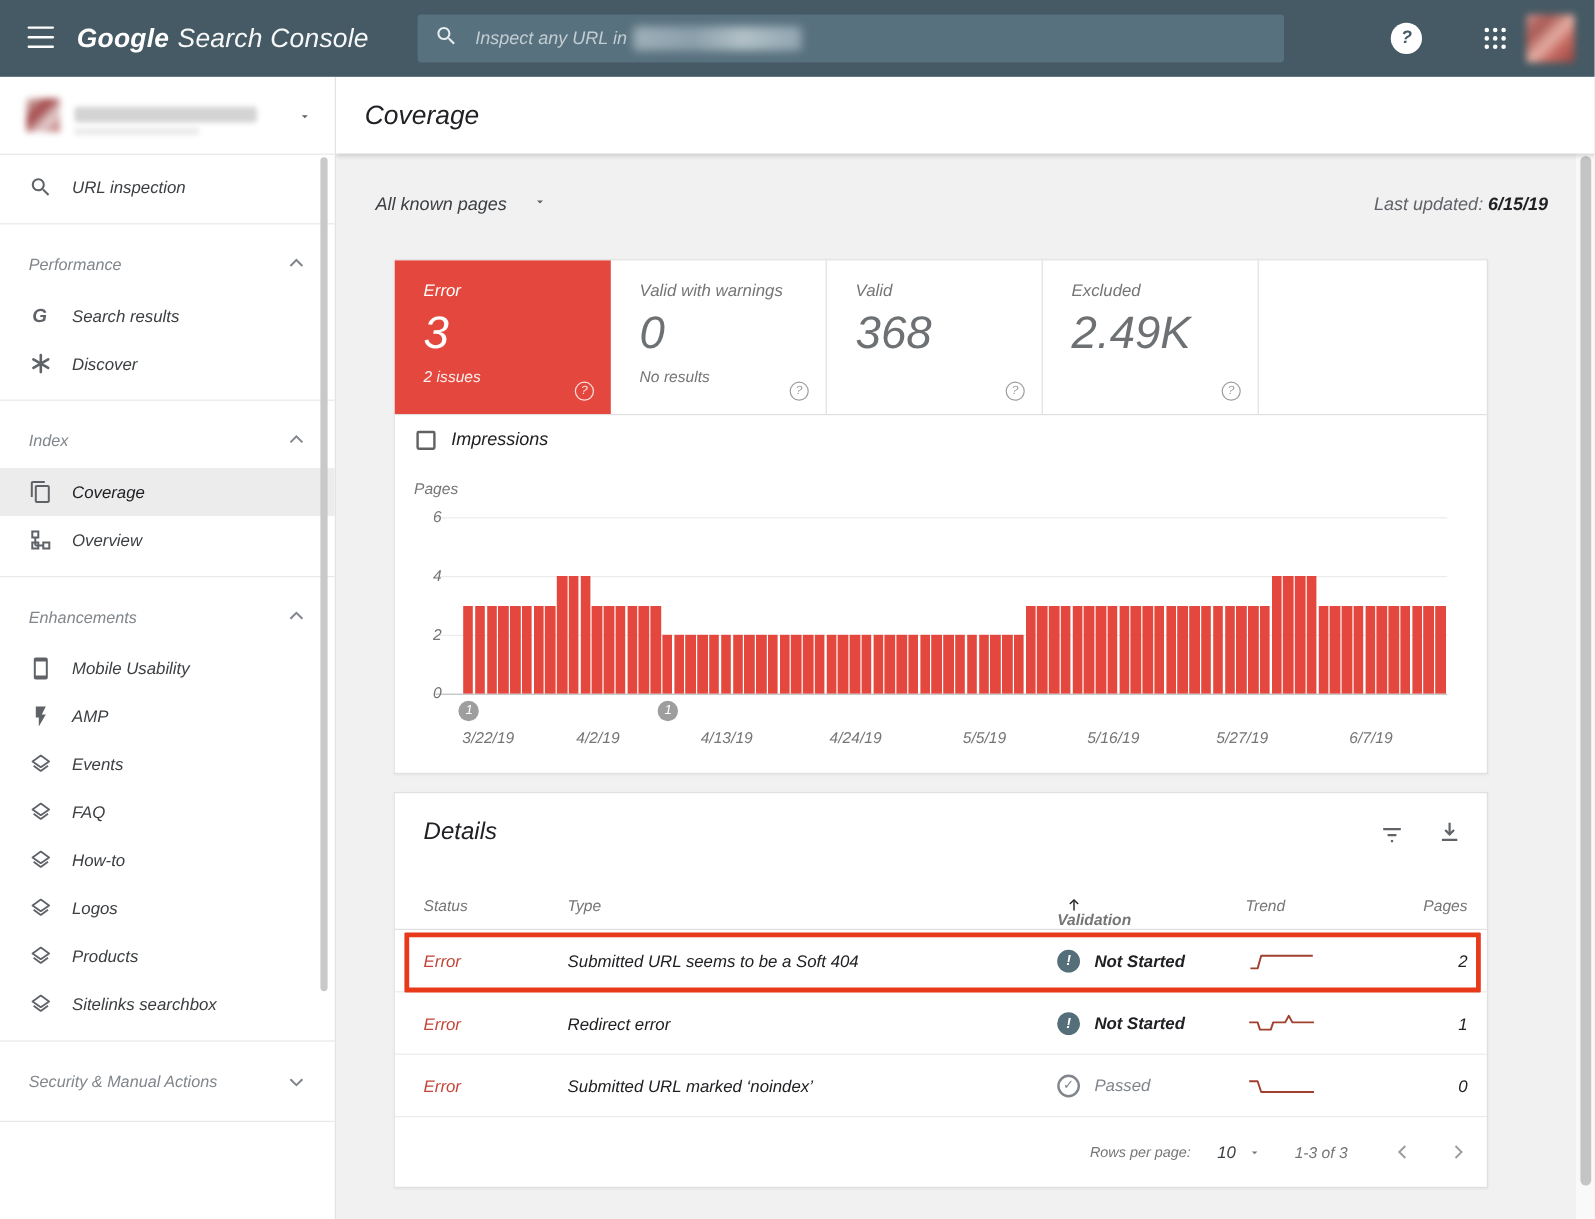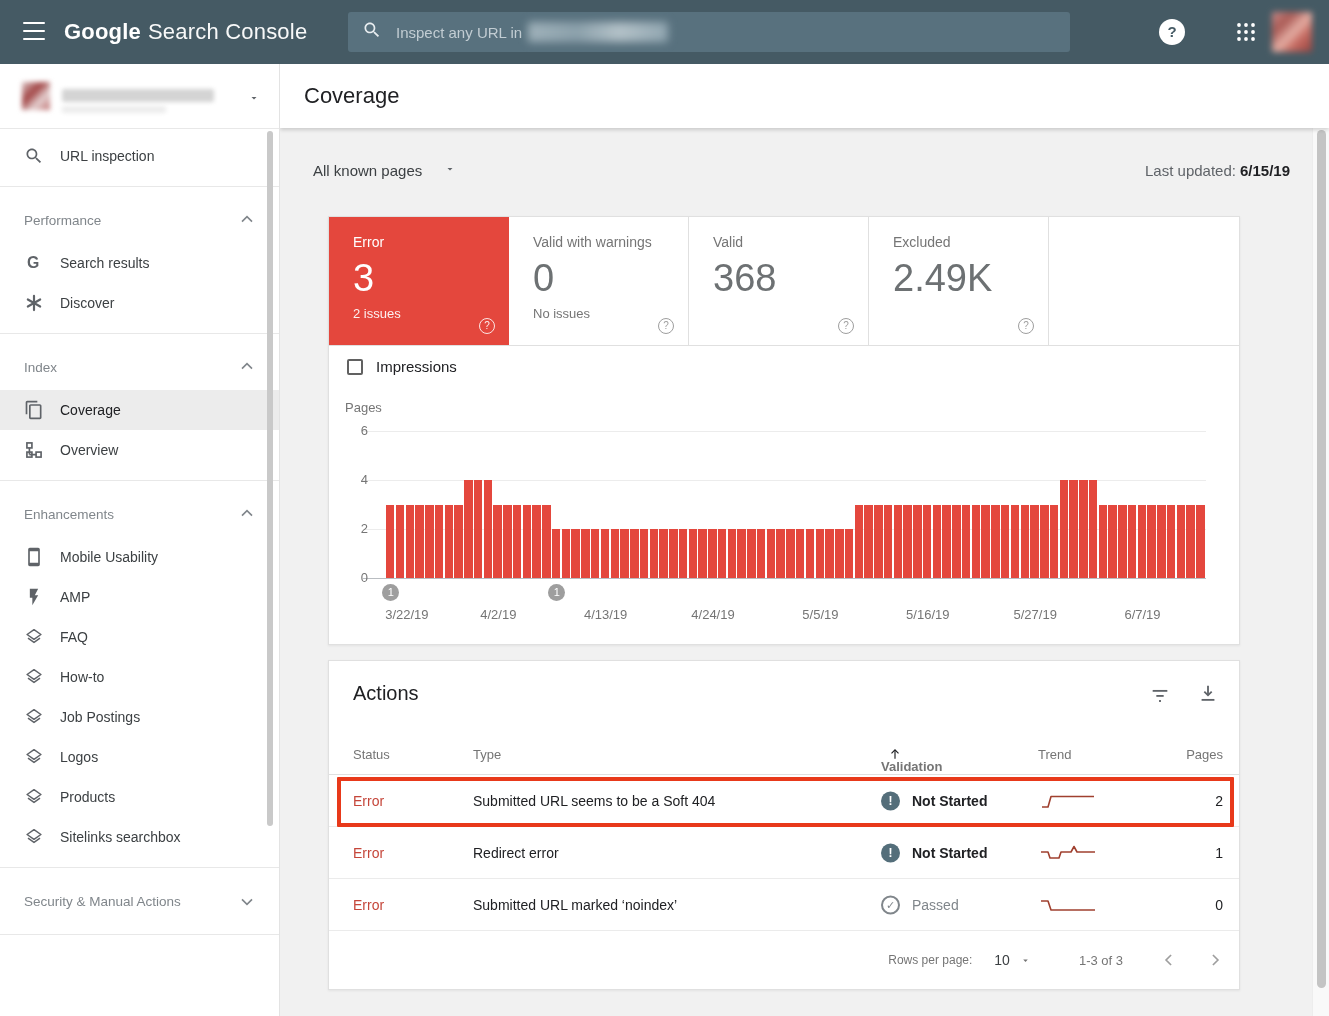--- a/index.html
+++ b/index.html
@@ -8,21 +8,21 @@
     --highlight-red:#e8391a;
     --sparkline:#a0402f;
     --error-text:#c5463a;
     --ink:#202124;
     --gray:#757575;
     --line:#e0e0e0;
   }
   *{box-sizing:border-box;}
   html,body{margin:0;padding:0;}
   body{font-family:"Liberation Sans","DejaVu Sans",sans-serif;background:#ddd;}
-  .app{position:relative;width:1329px;height:1016px;background:#f1f1f1;overflow:hidden;}
+  .app{position:relative;width:1329px;height:1016px;background:#f1f1f1;overflow:hidden;font-style:italic;}
 
   
   .topbar{position:absolute;left:0;top:0;width:1329px;height:64px;background:var(--header-bg);z-index:30;}
   .hamb{position:absolute;left:23px;top:22px;width:22px;height:18px;display:flex;flex-direction:column;justify-content:space-between;cursor:pointer;}
   .hamb span{display:block;height:2px;background:#fff;border-radius:1px;}
   .logo{position:absolute;left:64px;top:0;height:64px;line-height:64px;color:#fff;font-size:22px;white-space:nowrap;letter-spacing:.2px;}
   .logo .lg{font-weight:700;}
   .logo .lp{font-weight:300;margin-left:7px;opacity:.96;}
   .searchbox{position:absolute;left:348px;top:12px;width:722px;height:40px;background:#58717e;border-radius:3px;display:flex;align-items:center;padding:0 14px;}
   .searchbox svg{flex:0 0 auto;}
@@ -115,21 +115,21 @@
   .v-not{color:var(--ink);font-weight:700;}
   .v-pass{color:#80868b;font-weight:400;}
   .c-trend{left:709px;width:60px;height:20px;}
   .c-pages{right:16px;font-size:14px;color:var(--ink);}
   .row-highlight{position:absolute;left:8px;top:116px;width:897px;height:50px;border:4px solid var(--highlight-red);border-radius:1px;z-index:4;pointer-events:none;}
   .t-footer{position:absolute;left:0;right:0;bottom:0;height:58px;display:flex;align-items:center;justify-content:flex-end;padding-right:14px;}
   .f-lbl{font-size:12px;color:var(--gray);}
   .f-rpp{margin-left:22px;display:flex;align-items:center;cursor:pointer;}
   .f-rpp .f-val{font-size:14px;color:#3c4043;}
   .f-rpp svg{margin-left:10px;color:#757575;}
-  .f-range{margin-left:48px;font-size:13px;color:var(--gray);}
+  .f-range{margin-left:28px;font-size:13px;color:var(--gray);}
   .f-nav{margin-left:36px;color:#9e9e9e;cursor:pointer;width:20px;height:20px;}
   .f-nav.next{margin-left:26px;}
 
   .scroll-track{position:absolute;right:0;top:64px;bottom:0;width:17px;background:#f9f9f9;border-left:1px solid #ededed;}
   .main-scroll{position:absolute;right:3px;top:66px;width:9px;height:858px;background:#c4c4c4;border-radius:5px;cursor:grab;}
 </style>
 </head>
 <body>
 
 <div class="app">
@@ -247,39 +247,39 @@
             </svg></span>
           <span class="ni-label">AMP</span>
         </div>
         <div class="nav-item">
           <span class="ni-icon"><svg width="20" height="20" viewBox="0 0 24 24">
               <g fill="none" stroke="currentColor" stroke-width="1.8" stroke-linejoin="round">
                 <path d="M12 3.2 20.3 9 12 14.8 3.7 9z"></path>
                 <path d="M4.8 13.4 12 18.5l7.2-5.1"></path>
               </g>
             </svg></span>
-          <span class="ni-label">FAQ</span>
+          <span class="ni-label">Events</span>
         </div>
         <div class="nav-item">
           <span class="ni-icon"><svg width="20" height="20" viewBox="0 0 24 24">
               <g fill="none" stroke="currentColor" stroke-width="1.8" stroke-linejoin="round">
                 <path d="M12 3.2 20.3 9 12 14.8 3.7 9z"></path>
                 <path d="M4.8 13.4 12 18.5l7.2-5.1"></path>
               </g>
             </svg></span>
-          <span class="ni-label">How-to</span>
+          <span class="ni-label">FAQ</span>
         </div>
         <div class="nav-item">
           <span class="ni-icon"><svg width="20" height="20" viewBox="0 0 24 24">
               <g fill="none" stroke="currentColor" stroke-width="1.8" stroke-linejoin="round">
                 <path d="M12 3.2 20.3 9 12 14.8 3.7 9z"></path>
                 <path d="M4.8 13.4 12 18.5l7.2-5.1"></path>
               </g>
             </svg></span>
-          <span class="ni-label">Job Postings</span>
+          <span class="ni-label">How-to</span>
         </div>
         <div class="nav-item">
           <span class="ni-icon"><svg width="20" height="20" viewBox="0 0 24 24">
               <g fill="none" stroke="currentColor" stroke-width="1.8" stroke-linejoin="round">
                 <path d="M12 3.2 20.3 9 12 14.8 3.7 9z"></path>
                 <path d="M4.8 13.4 12 18.5l7.2-5.1"></path>
               </g>
             </svg></span>
           <span class="ni-label">Logos</span>
         </div>
@@ -332,21 +332,21 @@
       <div class="cards-row" id="cards">
           <div class="scard sel">
             <div class="sc-label">Error</div>
             <div class="sc-value">3</div>
             <div class="sc-sub">2 issues</div>
             <span class="sc-help">?</span>
           </div>
           <div class="scard">
             <div class="sc-label">Valid with warnings</div>
             <div class="sc-value">0</div>
-            <div class="sc-sub">No issues</div>
+            <div class="sc-sub">No results</div>
             <span class="sc-help">?</span>
           </div>
           <div class="scard">
             <div class="sc-label">Valid</div>
             <div class="sc-value">368</div>
             <div class="sc-sub"></div>
             <span class="sc-help">?</span>
           </div>
           <div class="scard">
             <div class="sc-label">Excluded</div>
@@ -463,21 +463,21 @@
             <span class="xlab" style="left: 327px;">4/24/19</span>
             <span class="xlab" style="left: 434.4px;">5/5/19</span>
             <span class="xlab" style="left: 541.8px;">5/16/19</span>
             <span class="xlab" style="left: 649.2px;">5/27/19</span>
             <span class="xlab" style="left: 756.5px;">6/7/19</span>
           </div>
       </div>
     </section>
 
     <section class="card card-details">
-      <div class="d-title">Actions</div>
+      <div class="d-title">Details</div>
       <span class="d-icon d-filter">
         <svg width="22" height="22" viewBox="0 0 24 24" fill="none" stroke="currentColor" stroke-width="2">
             <line x1="4" y1="7.5" x2="20" y2="7.5"></line>
             <line x1="8" y1="13" x2="16" y2="13"></line>
             <line x1="11" y1="18.5" x2="13" y2="18.5"></line>
           </svg>
       </span>
       <span class="d-icon d-download">
         <svg width="22" height="22" viewBox="0 0 24 24" fill="none" stroke="currentColor" stroke-width="2">
             <path d="M12 4v10"></path>

